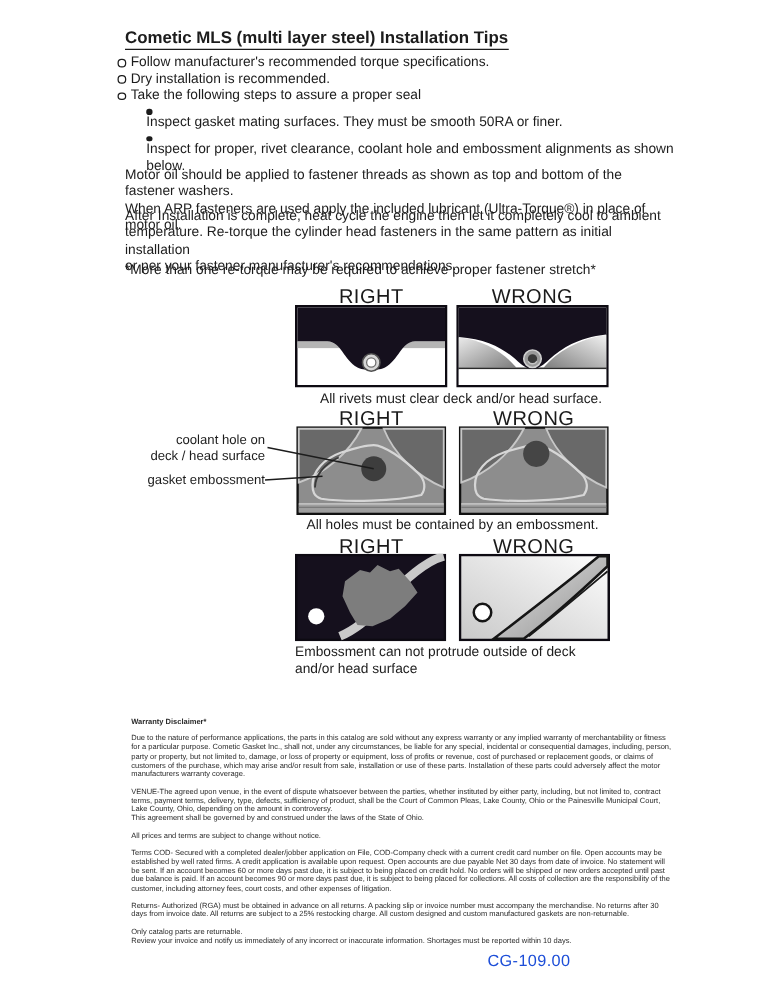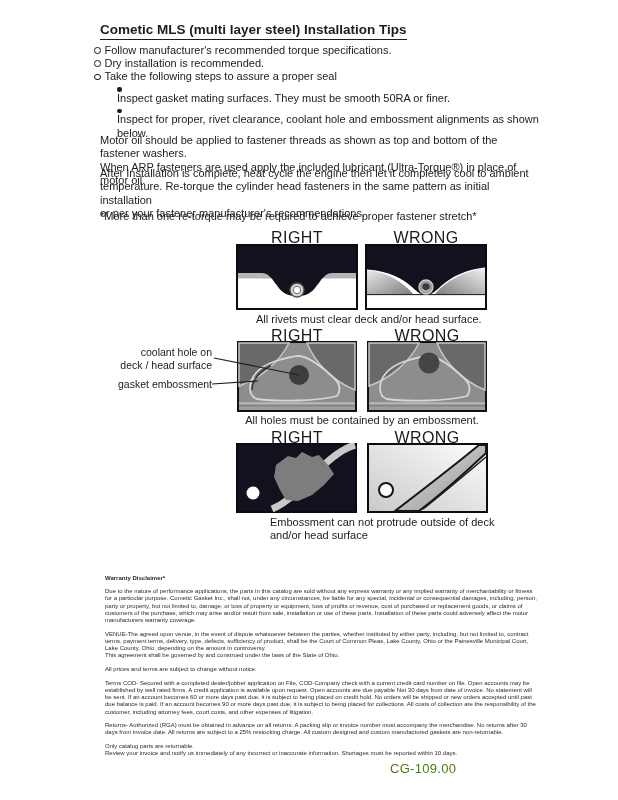--- a/index.html
+++ b/index.html
@@ -21,21 +21,21 @@
   .m2{width:4.5px;height:4.5px;background:#1c1c1c;border-radius:50%;margin:3.8px 4px 0 0;flex:none;}
   .h2{left:100px;top:115px;font-size:12.5px;font-weight:bold;}
   .para{left:100px;font-size:11px;line-height:13.4px;width:440px;}
   .p1{top:134px;} .p2{top:167px;} .note{top:210px;}
   .rw-label{font-size:16px;letter-spacing:0.4px;color:#1a1a1a;width:80px;text-align:center;}
   .cap{font-size:11px;line-height:13px;}
   .sidelabel{font-size:10.5px;line-height:12.6px;width:100px;text-align:right;left:112px;}
   .legal{left:105px;top:575px;width:433px;font-size:6px;line-height:7.2px;color:#2a2a2a;}
   .legal .lh{font-weight:bold;margin-bottom:6px;}
   .legal p{margin:0 0 6.5px 0;white-space:pre-line;}
-  .doc-code{left:390px;top:761px;font-size:13px;color:#4d7c0f;letter-spacing:0.3px;}
+  .doc-code{left:390px;top:761px;font-size:13px;color:#1d4ed8;letter-spacing:0.3px;}
   svg{display:block;}
 </style>
 </head>
 <body>
 
 <div class="page">
 
   <div class="abs doc-title">Cometic MLS (multi layer steel) Installation Tips</div>
 
   <div class="abs bullets">
@@ -160,21 +160,21 @@
         <stop offset="0" stop-color="#e6e6e6"></stop>
           <stop offset="1" stop-color="#8f8f8f"></stop>
       </linearGradient>
     </defs>
     <rect x="1" y="1" width="119" height="68" fill="url(#gBg)" stroke="#0d0a12" stroke-width="2"></rect>
     <path d="M112,2 C88,22 58,45 28,68 L52,68 C76,50 102,26 119,10 L119,2 Z" fill="url(#gBand)" stroke="#151515" stroke-width="2"></path>
     <path d="M119,14 C100,30 74,52 56,66" stroke="#1a1a1a" stroke-width="1.5" fill="none"></path>
     <circle cx="19" cy="47" r="7" fill="#ffffff" stroke="#151515" stroke-width="2"></circle>
   </svg>
 
-  <div class="abs cap ml" style="left:236px;top:516px;margin-left:34px;">Embossment can not protrude outside of deck
+  <div class="abs cap ml" style="left:236px;top:516px;">Embossment can not protrude outside of deck
 and/or head surface</div>
 
   <div class="abs legal">
     <div class="lh">Warranty Disclaimer*</div>
     <p>Due to the nature of performance applications, the parts in this catalog are sold without any express warranty or any implied warranty of merchantability or fitness for a particular purpose.  Cometic Gasket Inc., shall not, under any circumstances, be liable for any special, incidental or consequential damages, including, person, party or property, but not limited to, damage, or loss of property or equipment, loss of profits or revenue, cost of purchased or replacement goods, or claims of customers of the purchase, which may arise and/or result from sale, installation or use of these parts.  Installation of these parts could adversely affect the motor manufacturers warranty coverage.</p>
     <p>VENUE-The agreed upon venue, in the event of dispute whatsoever between the parties, whether instituted by either party, including, but not limited to, contract terms, payment terms, delivery, type, defects, sufficiency of product, shall be the Court of Common Pleas, Lake County, Ohio or the Painesville Municipal Court, Lake County, Ohio, depending on the amount in controversy.
 This agreement shall be governed by and construed under the laws of the State of Ohio.</p>
     <p>All prices and terms are subject to change without notice.</p>
     <p>Terms COD- Secured with a completed dealer/jobber application on File, COD-Company check with a current credit card number on file.  Open accounts may be established by well rated firms.  A credit application is available upon request.  Open accounts are due payable Net 30 days from date of invoice.  No statement will be sent.  If an account becomes 60 or more days past due, it is subject to being placed on credit hold.  No orders will be shipped or new orders accepted until past due balance is paid.  If an account becomes 90 or more days past due, it is subject to being placed for collections.  All costs of collection are the responsibility of the customer, including attorney fees, court costs, and other expenses of litigation.</p>
     <p>Returns- Authorized (RGA) must be obtained in advance on all returns.  A packing slip or invoice number must accompany the merchandise.  No returns after 30 days from invoice date.  All returns are subject to a 25% restocking charge.  All custom designed and custom manufactured gaskets are non-returnable.</p>

